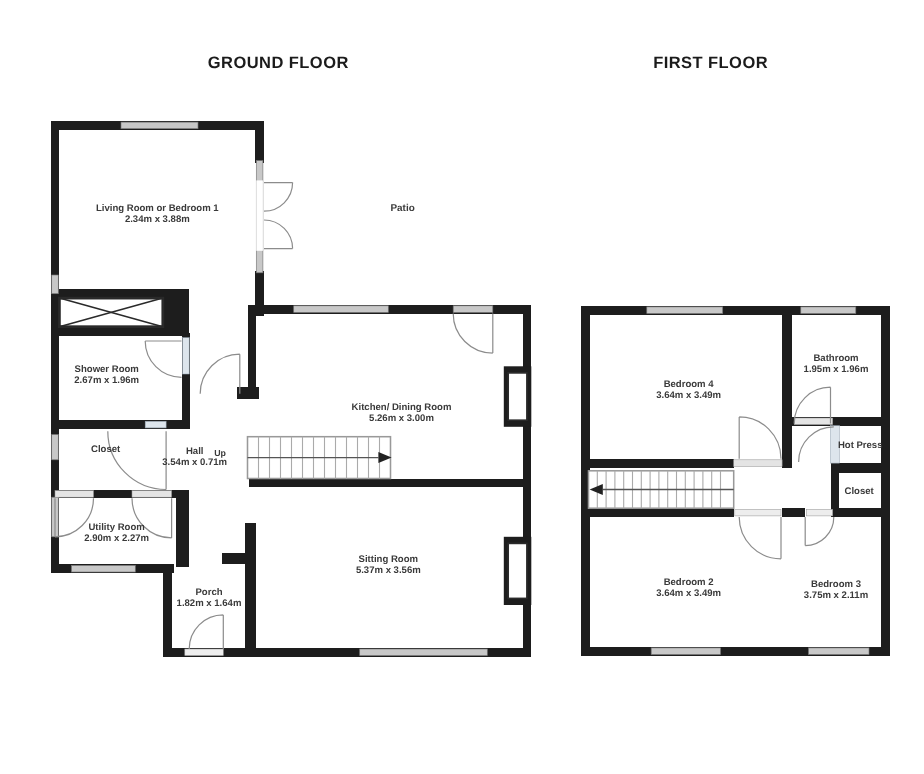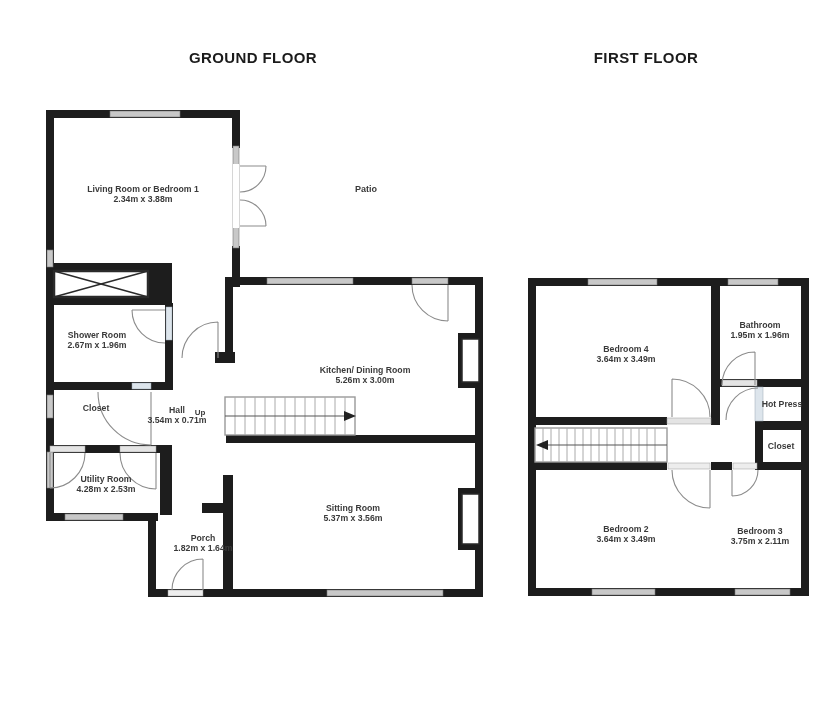--- a/index.html
+++ b/index.html
@@ -199,23 +199,23 @@
   <div class="room-label" style="left:96px;top:408px;">
     <span>Closet</span>
   </div>
   <div class="room-label" style="left:177px;top:415px;">
     <span>Hall</span>
     <span class="dims">3.54m x 0.71m</span>
   </div>
   <div class="annot annot-small" style="left:200px;top:412px;">Up</div>
   <div class="room-label" style="left:106px;top:484px;">
     <span>Utility Room</span>
-    <span class="dims">4.28m x 2.53m</span>
-  </div>
-  <div class="room-label" style="left:190px;top:543px;margin-left:13px;">
+    <span class="dims">2.90m x 2.27m</span>
+  </div>
+  <div class="room-label" style="left:190px;top:543px;">
     <span>Porch</span>
     <span class="dims">1.82m x 1.64m</span>
   </div>
   <div class="room-label" style="left:365px;top:359px;margin-top:16px;">
     <span>Kitchen/ Dining Room</span>
     <span class="dims">5.26m x 3.00m</span>
   </div>
   <div class="room-label" style="left:353px;top:513px;">
     <span>Sitting Room</span>
     <span class="dims">5.37m x 3.56m</span>

